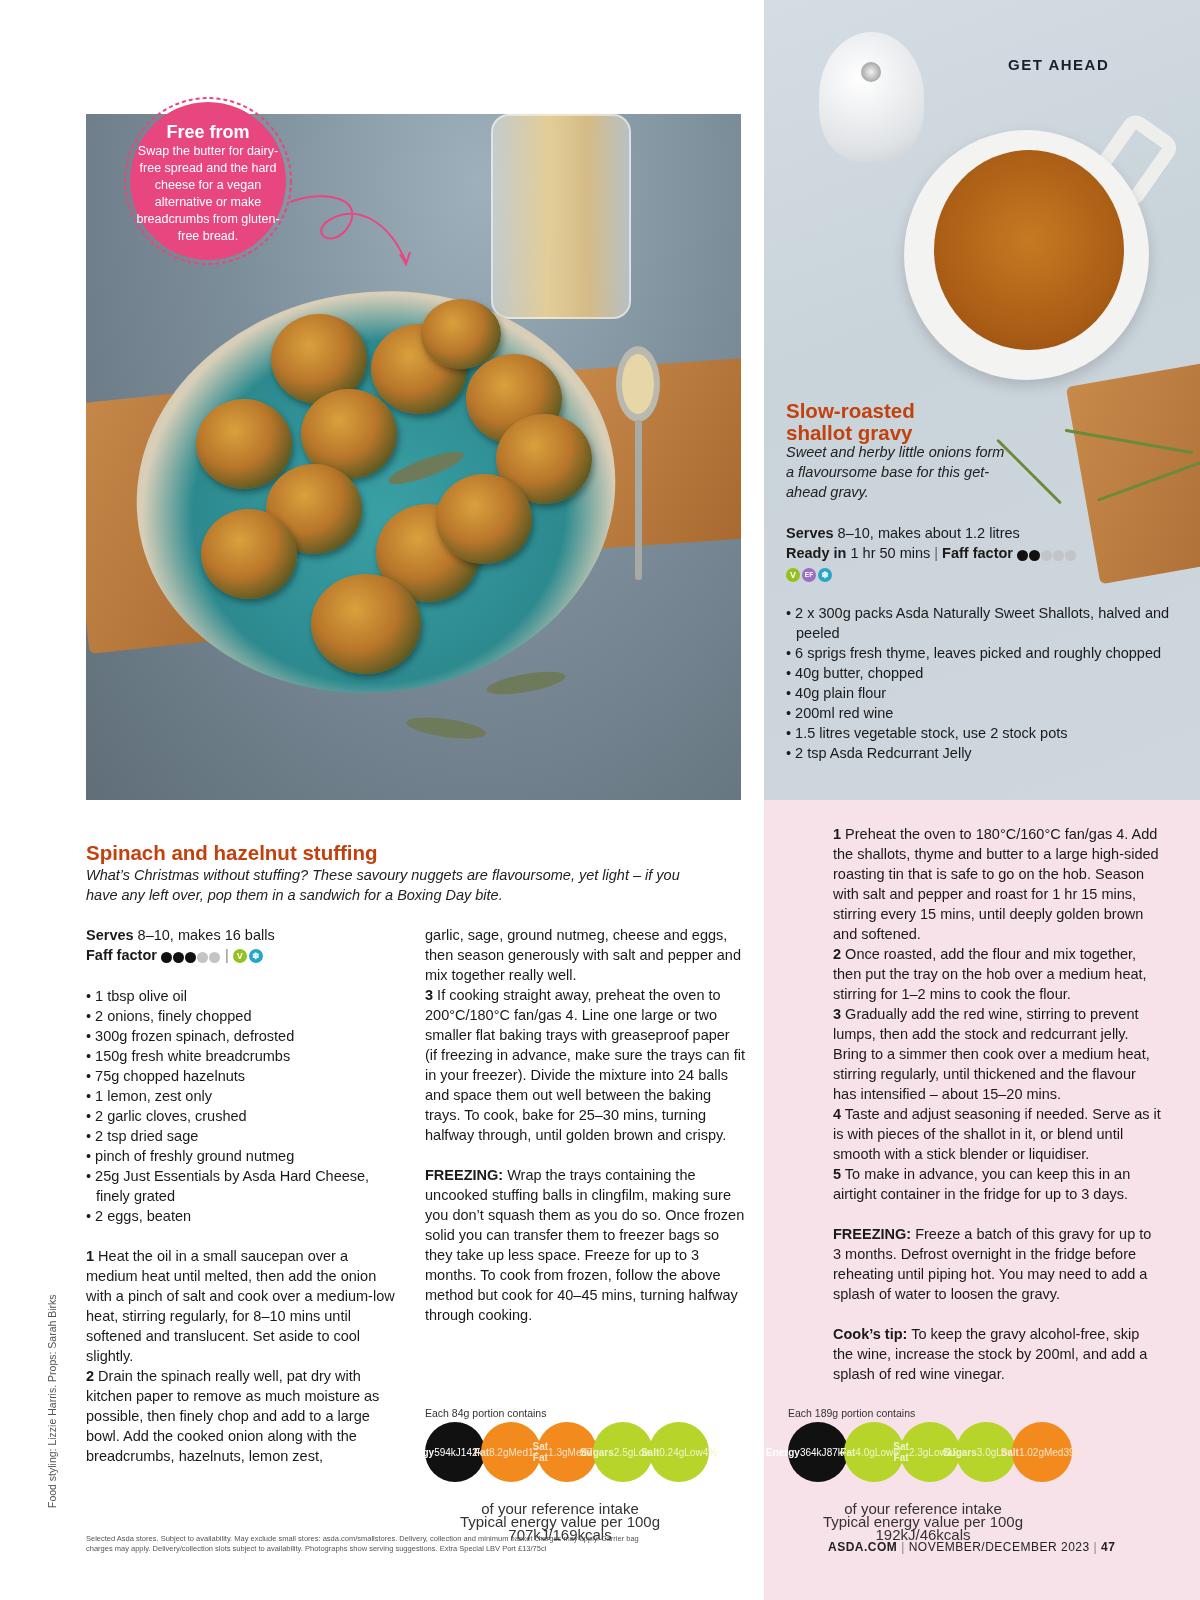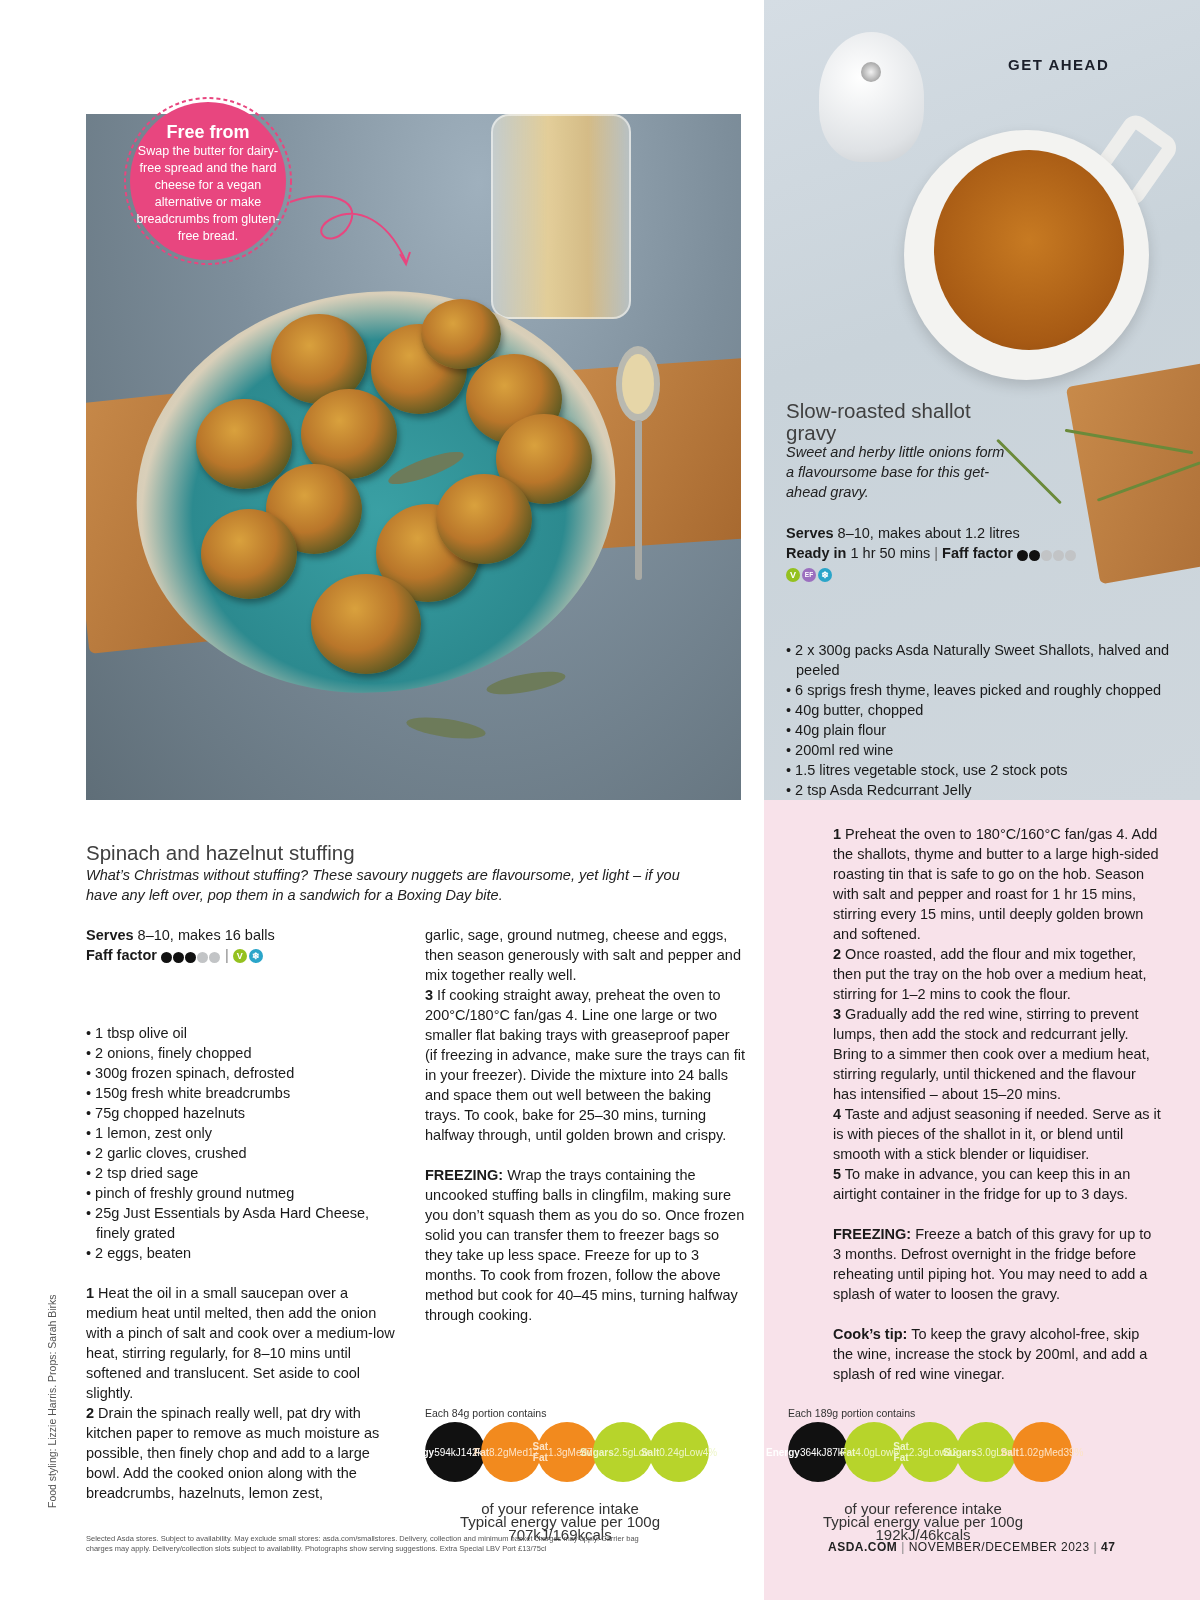--- a/index.html
+++ b/index.html
@@ -21,34 +21,34 @@
   .badge-text { font-size: 12.5px; line-height: 17px; margin-top: 1px; padding: 0 6px; }
   .photo-gravy { position: absolute; left: 764px; top: 0; width: 436px; height: 800px; overflow: hidden; }
   .gravy-boat { position: absolute; left: 140px; top: 130px; width: 245px; height: 250px; border-radius: 50%; background: #f3f3f1; box-shadow: 0 6px 14px rgba(0,0,0,0.15); }
   .gravy-fill { position: absolute; left: 30px; top: 20px; width: 190px; height: 200px; border-radius: 50%; background: radial-gradient(circle at 50% 45%, #c77a22, #a75a14 70%, #8a4810); }
   .gravy-handle { position: absolute; left: 340px; top: 120px; width: 60px; height: 80px; border: 14px solid #eeeeec; border-radius: 14px; transform: rotate(35deg); }
   .grinder { position: absolute; left: 55px; top: 32px; width: 105px; height: 130px; border-radius: 50% 50% 40% 40%; background: radial-gradient(circle at 40% 35%, #ffffff, #dfe2e5 70%, #c5c9cd); }
   .grinder-knob { position: absolute; left: 42px; top: 30px; width: 20px; height: 20px; border-radius: 50%; background: radial-gradient(circle, #f2f2f2, #888); }
   .gboard { position: absolute; left: 318px; top: 372px; width: 160px; height: 200px; background: linear-gradient(120deg, #c88a4a, #a96b34); transform: rotate(-10deg); border-radius: 6px; }
   .thyme { position: absolute; height: 3px; background: #6b8a3a; border-radius: 2px; }
   
-  .h1 { font-weight: normal; font-size: 20.5px; line-height: 22px; color: #404040; }
+  .h1 { font-weight: bold; font-size: 20.5px; line-height: 22px; color: #c2410c; }
   .intro { font-style: italic; font-size: 14.5px; line-height: 20px; color: #222; }
   .body { font-size: 14.5px; line-height: 20px; color: #1a1a1a; }
   .body b { font-weight: bold; }
   .stuffing-title { position: absolute; left: 86px; top: 842px; }
   .stuffing-intro { position: absolute; left: 86px; top: 865px; width: 620px; }
   .col1 { position: absolute; left: 86px; top: 925px; width: 310px; }
   .col2 { position: absolute; left: 425px; top: 925px; width: 320px; }
   .gravy-title { position: absolute; left: 786px; top: 400px; width: 200px; }
   .gravy-intro { position: absolute; left: 786px; top: 442px; width: 230px; }
   .gravy-meta { position: absolute; left: 786px; top: 523px; width: 400px; }
   .gravy-ing { position: absolute; left: 786px; top: 603px; width: 400px; }
   .gravy-method { position: absolute; left: 833px; top: 824px; width: 330px; }
-  ul.ing { list-style: none; margin-top: 37px; }
+  ul.ing { list-style: none; }
   ul.ing li { padding-left: 10px; text-indent: -10px; }
   ul.ing li::before { content: "• "; }
   .gap { height: 20px; }
   .dots { display: inline-block; vertical-align: middle; }
   .dot { display: inline-block; width: 11px; height: 11px; border-radius: 50%; margin-right: 1px; vertical-align: middle; }
   .dot.on { background: #111; }
   .dot.off { background: #c2c4c6; }
   .diet { display: inline-flex; width: 14px; height: 14px; border-radius: 50%; align-items: center; justify-content: center; color: #fff; font-size: 9px; font-weight: bold; vertical-align: middle; margin-right: 2px; }
   .diet.v { background: #94c11f; }
   .diet.ef { background: #9b6fbf; font-size: 6.5px; }

